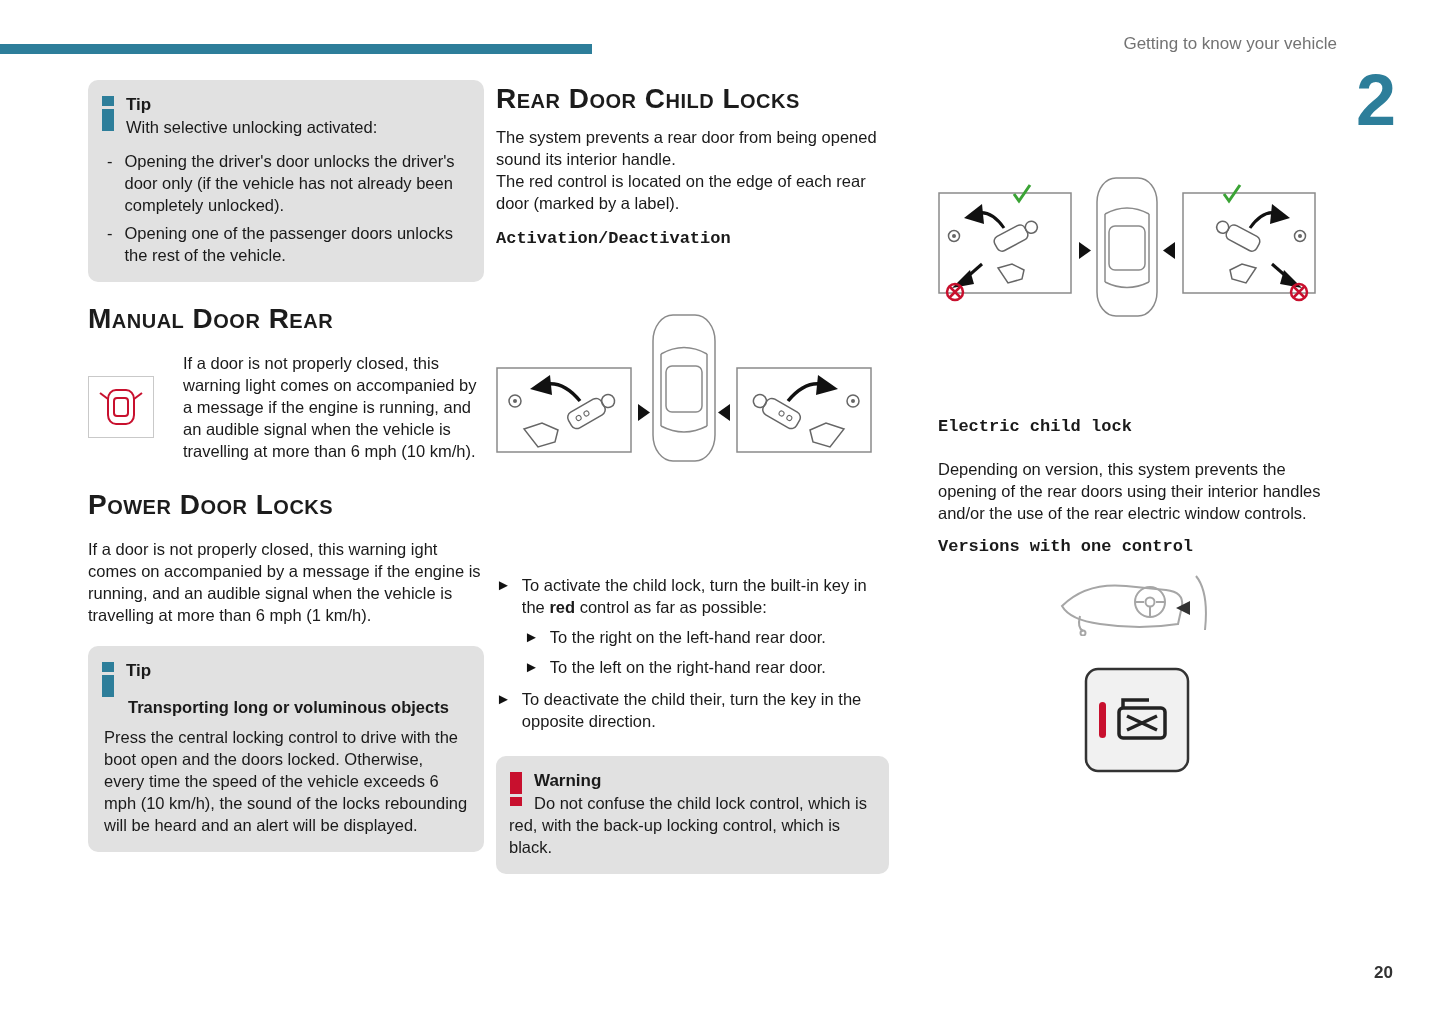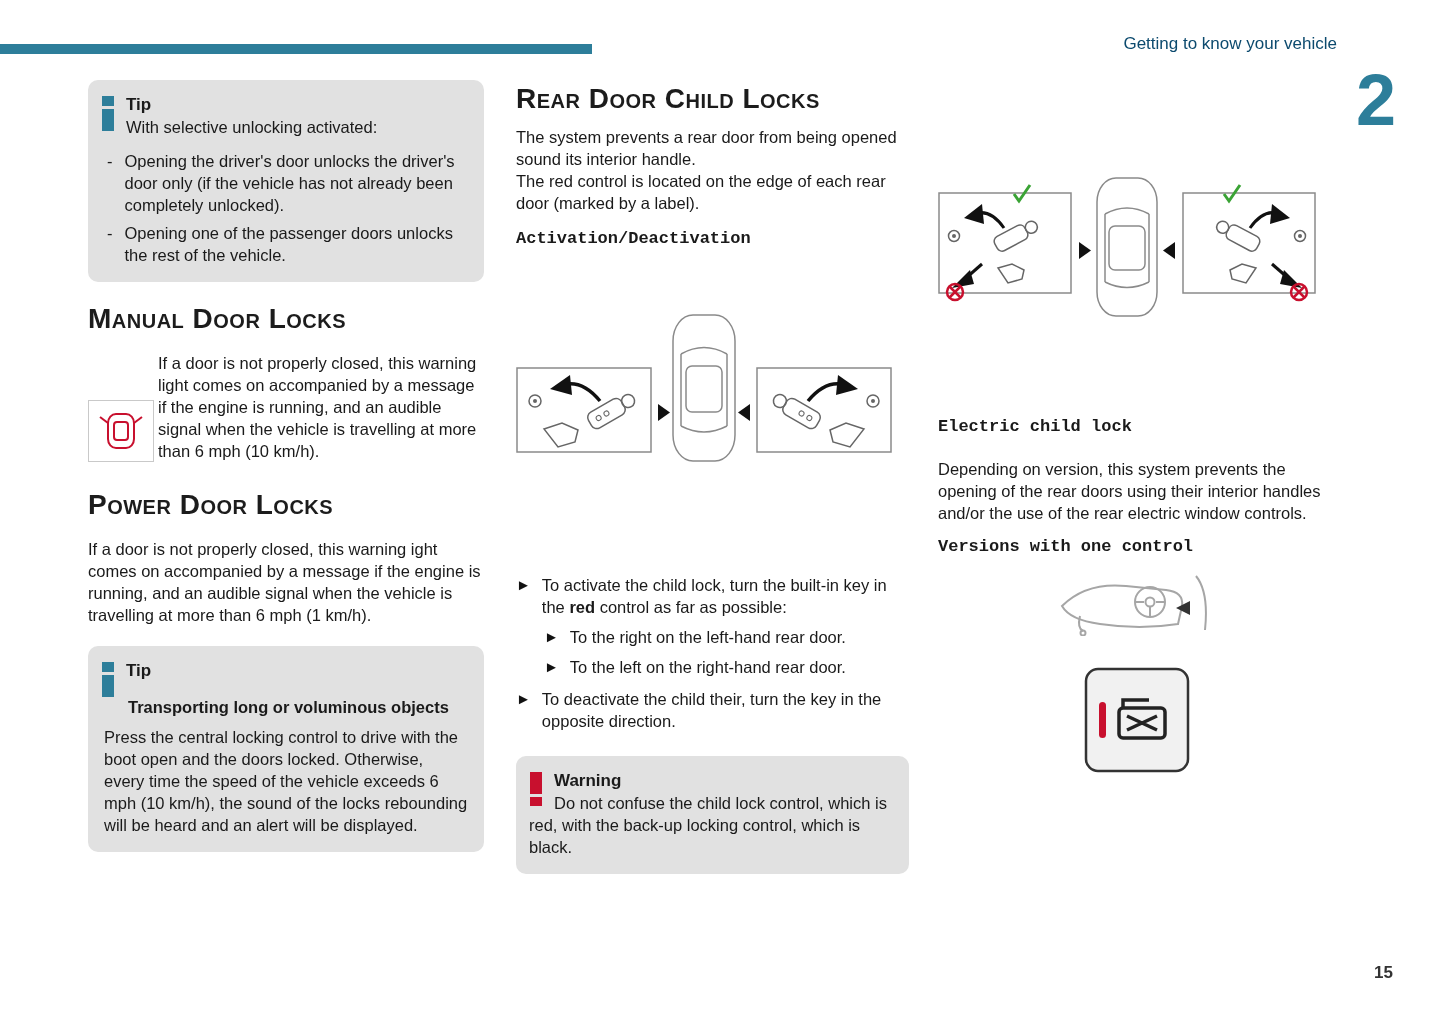--- a/index.html
+++ b/index.html
@@ -5,27 +5,27 @@
   * { margin:0; padding:0; box-sizing:border-box; }
   html,body { width:1445px; height:1018px; }
   body {
     background:#ffffff;
     font-family:"Liberation Sans", sans-serif;
     color:#1a1a1a;
     position:relative;
     overflow:hidden;
   }
   .top-bar { position:absolute; left:0; top:44px; width:592px; height:10px; background:#2d7e9a; }
-  .header-text { position:absolute; top:34px; right:108px; font-size:17px; color:#0c4a6e; }
+  .header-text { position:absolute; top:34px; right:108px; font-size:17px; color:#737373; }
   .chapter-num { position:absolute; top:64px; left:1356px; font-size:72px; font-weight:bold; color:#2d7e9a; line-height:1; }
   .page-num { position:absolute; top:963px; left:1374px; font-size:17px; font-weight:bold; color:#333; }
 
   .col { position:absolute; top:80px; }
   .col-left  { left:88px;  width:396px; }
-  .col-mid   { left:516px; width:393px; }
+  .col-mid   { left:496px; width:393px; }
   .col-right { left:938px; width:393px; }
 
   .section-title {
     font-size:28px; font-weight:bold; font-variant:small-caps;
     letter-spacing:.5px; color:#1c1c1c; line-height:34px;
   }
   .col-left .section-title { margin:20px 0 0; }
   .col-mid  .section-title { margin:2px 0 10px; }
 
   .body { font-size:16.5px; line-height:22px; color:#1a1a1a; }
@@ -44,21 +44,21 @@
   .tip-intro { margin-left:22px; }
   .dash-list { list-style:none; margin-top:12px; }
   .dash-list li { display:flex; gap:12px; margin-top:6px; padding-left:3px; }
   .dash-list .dash { flex:0 0 auto; }
   .tip2-heading { font-weight:bold; font-size:16.5px; line-height:22px; margin:14px 0 8px; text-indent:24px; }
 
   .warnbox { padding:14px 16px 16px 13px; margin-top:24px; }
   .warn-label { font-weight:bold; font-size:17px; line-height:22px; margin-left:25px; }
   .warn-text { text-indent:25px; margin-top:0; }
 
-  .icon-para { display:flex; gap:4px; align-items:flex-end; margin-top:16px; }
+  .icon-para { display:flex; gap:29px; align-items:center; margin-top:16px; }
   .warnlight-box {
     flex:0 0 auto; width:66px; height:62px; background:#fff;
     border:1px solid #c9c9c9; display:flex; align-items:center; justify-content:center;
   }
   .icon-para .body { flex:1; }
   .mt16 { margin-top:16px; }
   .mt20 { margin-top:20px; }
 
   .arrow-item { display:flex; gap:11px; margin-top:10px; }
   .arrow-item .tri { flex:0 0 auto; font-size:15px; line-height:22px; color:#111; }
@@ -95,21 +95,21 @@
           <span class="dash">-</span>
           <span>Opening the driver's door unlocks the driver's door only (if the vehicle has not already been completely unlocked).</span>
         </li>
         <li>
           <span class="dash">-</span>
           <span>Opening one of the passenger doors unlocks the rest of the vehicle.</span>
         </li>
       </ul>
     </div>
 
-    <h2 class="section-title">Manual Door Locks</h2>
+    <h2 class="section-title">Manual Door Rear</h2>
 
     <div class="icon-para">
       <div class="warnlight-box">
         <svg width="46" height="46" viewBox="0 0 46 46">
           <g fill="none" stroke="#c8102e" stroke-width="2">
             <rect x="10" y="6" width="26" height="34" rx="8" ry="9"></rect>
             <rect x="16" y="14" width="14" height="18" rx="3"></rect>
             <path d="M10 15 L2 9"></path>
             <path d="M36 15 L44 9"></path>
           </g>
@@ -274,15 +274,15 @@
         <g stroke="#222" stroke-width="3.5" fill="none">
           <rect x="36" y="42" width="46" height="30" rx="4"></rect>
           <path d="M40 42 v-8 h26"></path>
           <path d="M44 50 L74 64 M74 50 L44 64"></path>
         </g>
       </svg>
     </div>
 
   </div>
 
-  <div class="page-num">15</div>
+  <div class="page-num">20</div>
 
 </div>
 
 </body></html>

